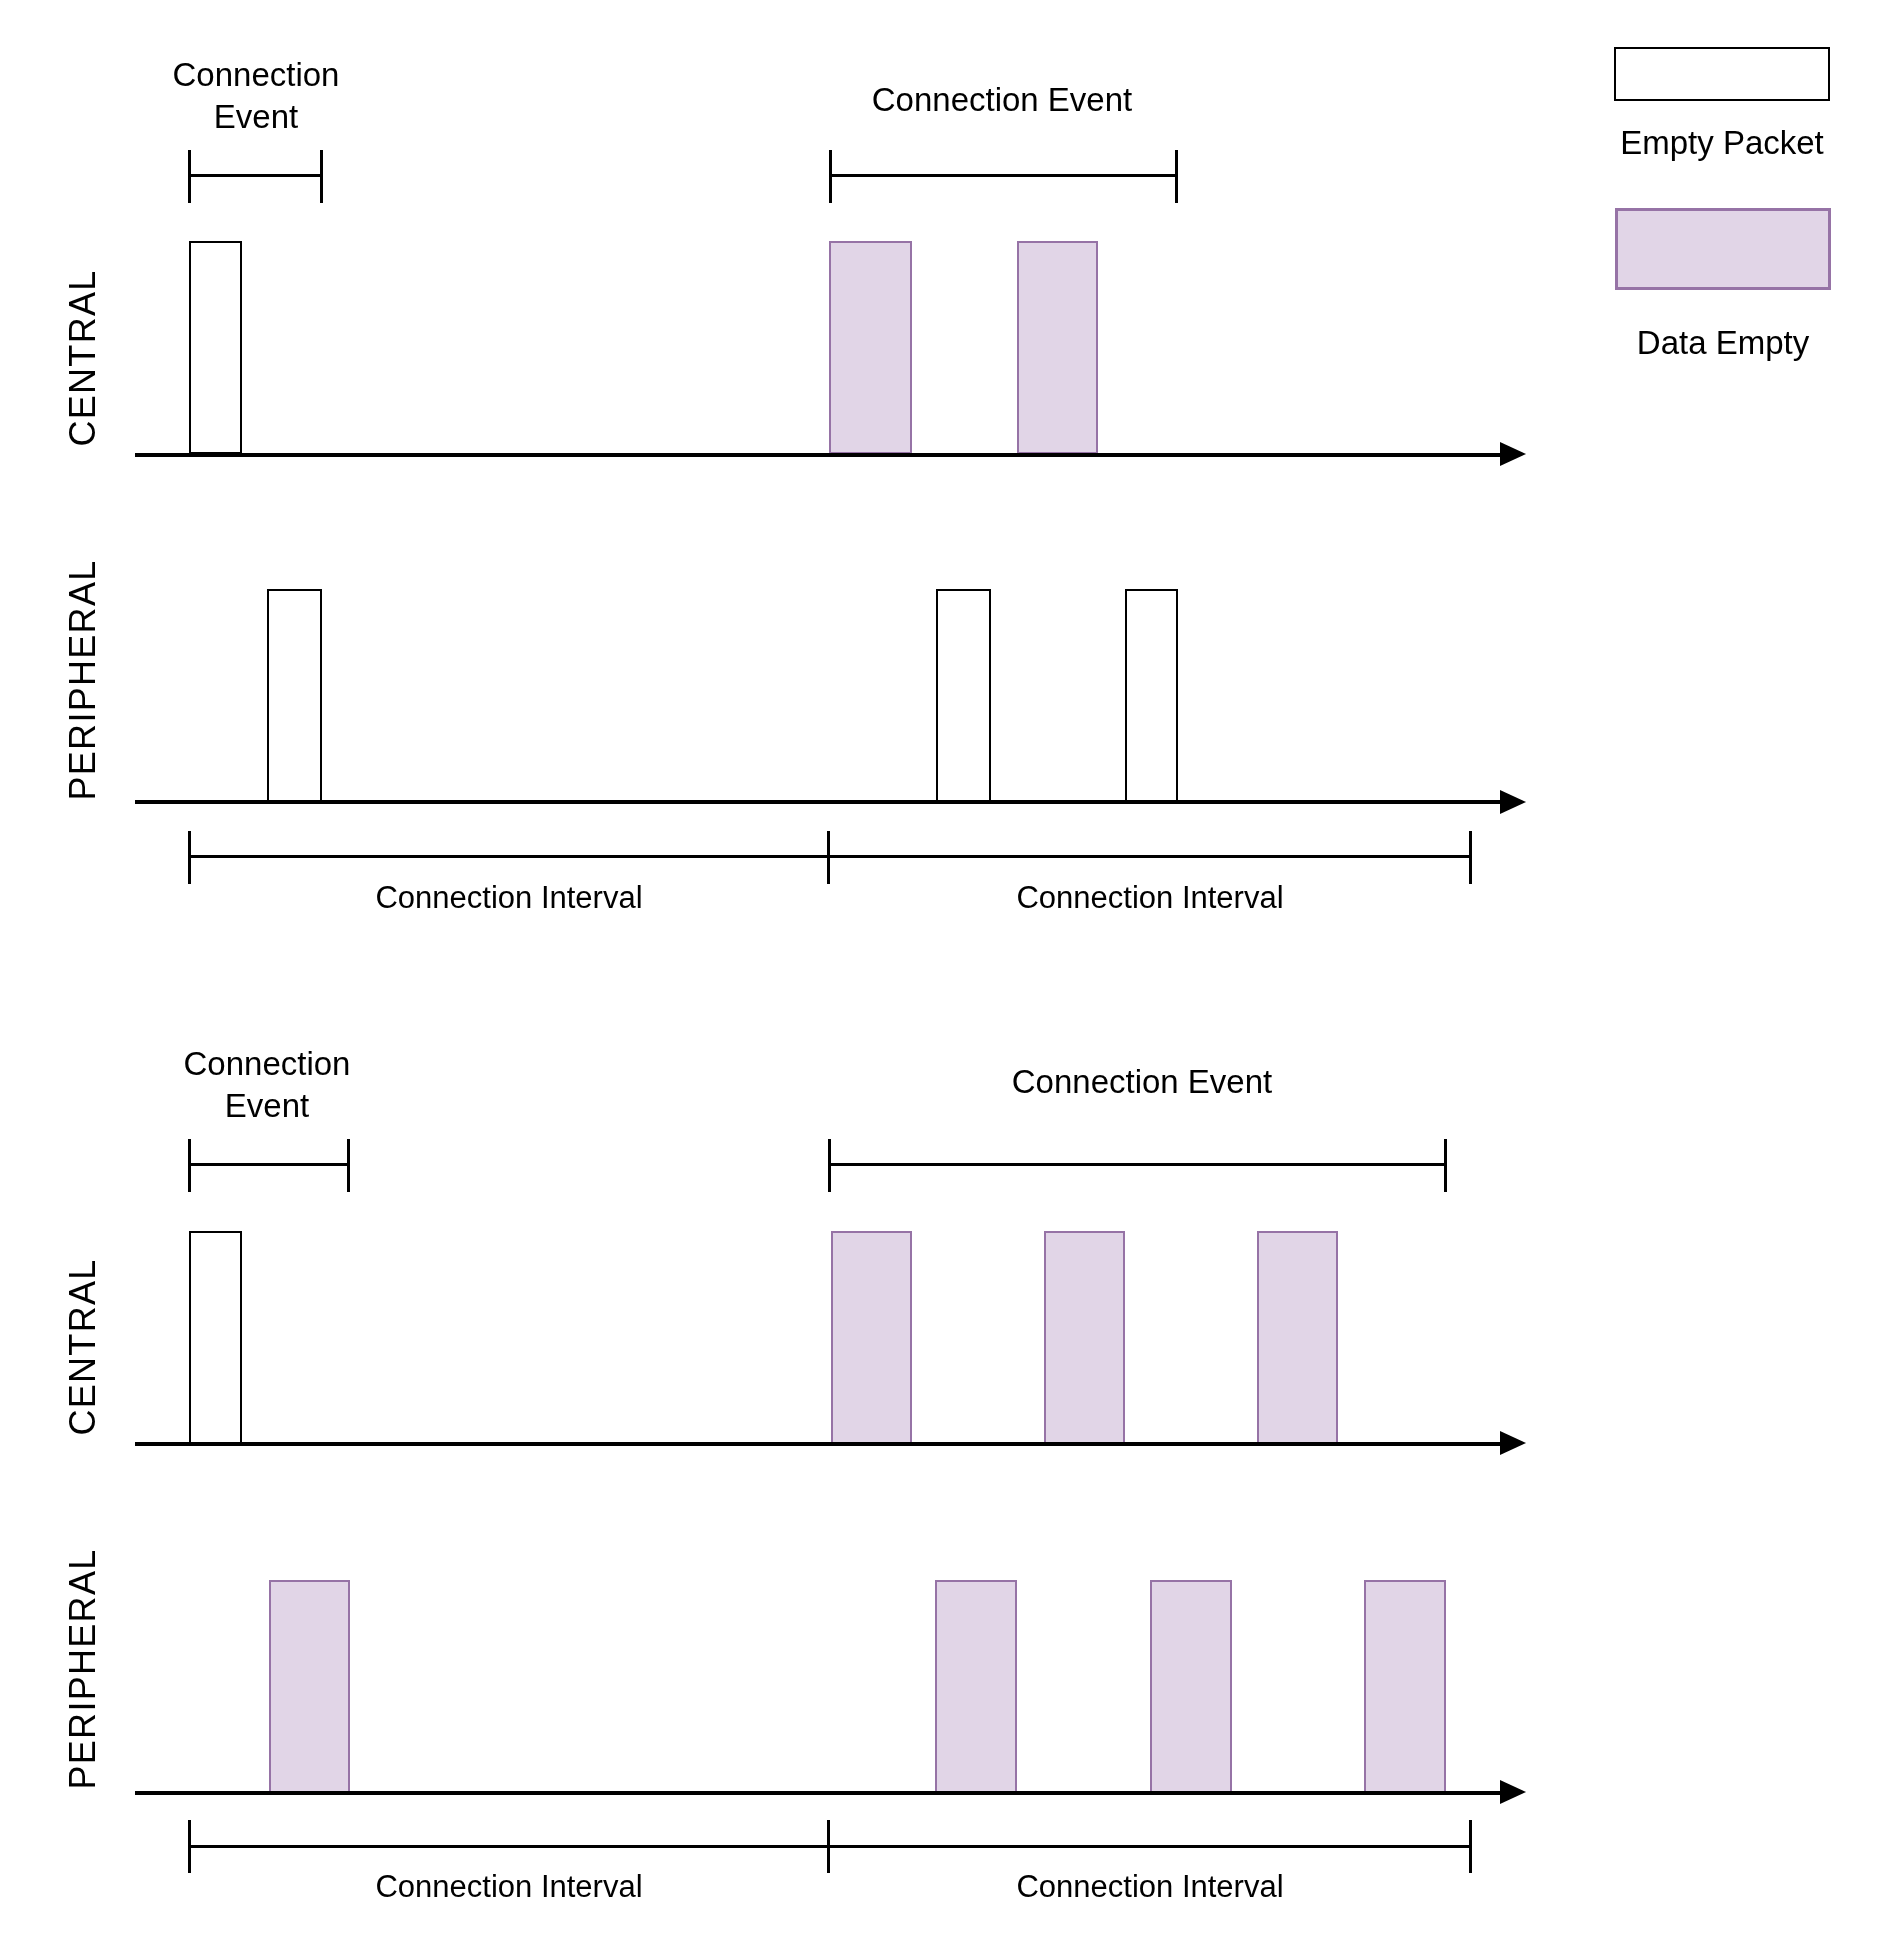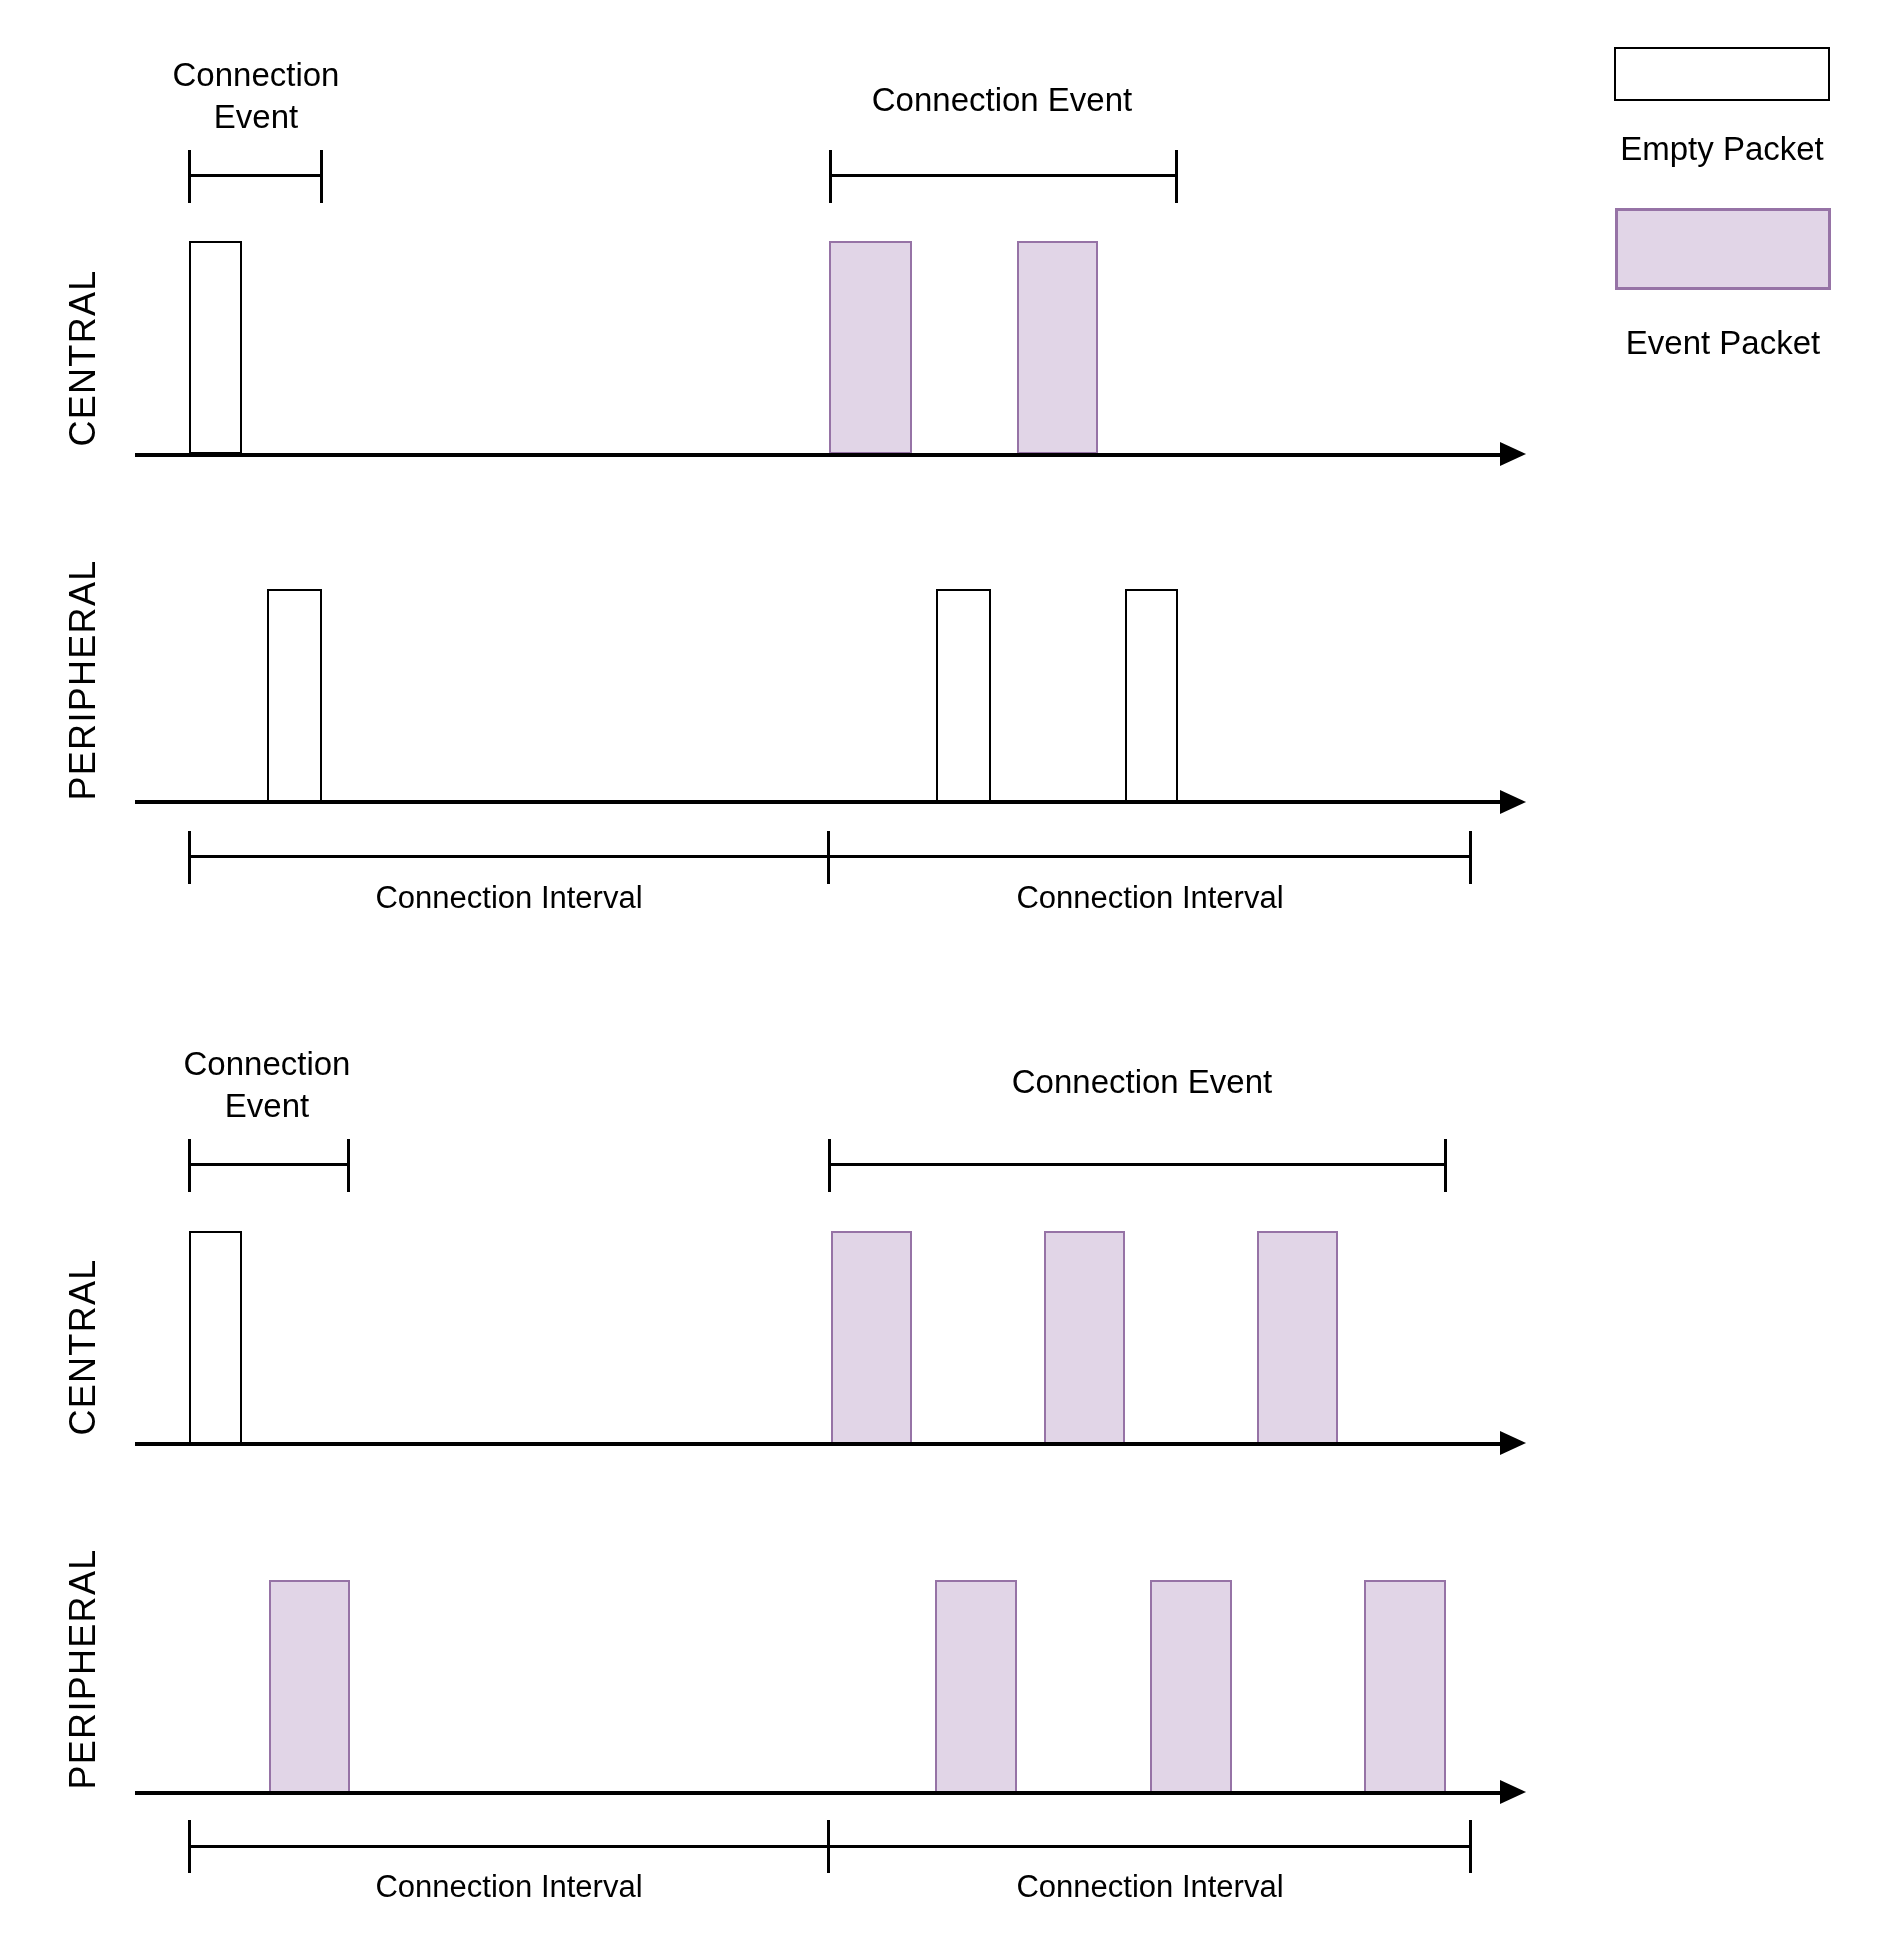--- a/index.html
+++ b/index.html
@@ -30,23 +30,23 @@
   .legend-swatch.empty{background:#ffffff;border:2.7px solid #000;}
   .legend-swatch.data{background:var(--data-fill,#e1d5e7);border:3.6px solid var(--data-stroke,#9673a6);}
 </style>
 </head>
 <body>
 
 <div id="canvas">
 
   <div>
     <div class="legend-swatch empty" style="left:1614px;top:47px;width:216px;height:54px;"></div>
-    <div class="label legend-label" style="left:1722px;top:123px;margin-top:6px;">Empty Packet</div>
+    <div class="label legend-label" style="left:1722px;top:123px;">Empty Packet</div>
     <div class="legend-swatch data" style="left:1615px;top:208px;width:216px;height:82px;"></div>
-    <div class="label legend-label" style="left:1723px;top:323px;">Event Packet</div>
+    <div class="label legend-label" style="left:1723px;top:323px;">Data Empty</div>
   </div>
 
   <div>
     <div class="label evt" style="left:256px;top:54px;">Connection
 Event</div>
     <div>
       <div class="bracket-line" style="left:189px;top:174px;width:134px;"></div>
       <div class="tick" style="left:188px;top:150px;height:53px;"></div>
       <div class="tick" style="left:320px;top:150px;height:53px;"></div>
     </div>

